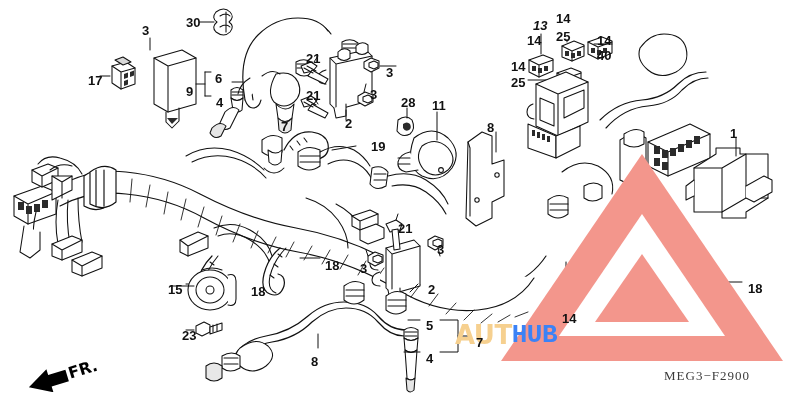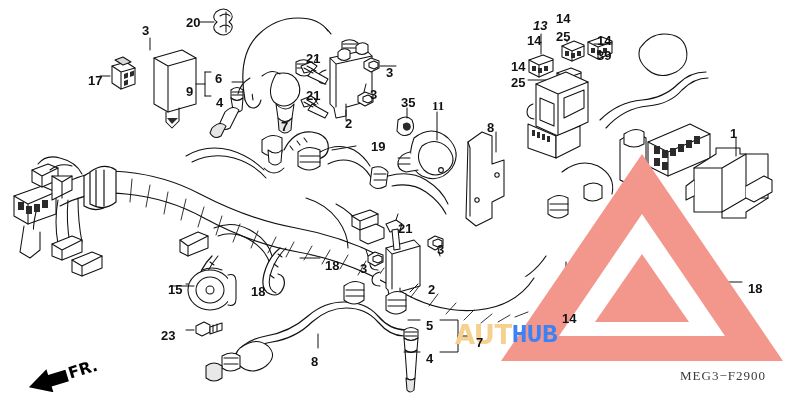--- a/index.html
+++ b/index.html
@@ -9,21 +9,21 @@
   .callout{position:absolute;font-family:"Liberation Sans",sans-serif;font-size:13px;
            font-weight:700;color:#111111;line-height:1;white-space:nowrap;}
   .wm-tri{position:absolute;left:497px;top:150px;width:290px;height:215px;pointer-events:none;}
   .wm-text{position:absolute;left:455px;top:316px;height:38px;display:flex;align-items:center;
            font-family:"DejaVu Sans",sans-serif;font-weight:700;font-size:26px;letter-spacing:-0.5px;
            pointer-events:none;}
   .wm-a{color:#f6d08f;}
   .wm-b{color:#f3958b;}
   .wm-c{color:#3b82f6;font-family:Liberation Mono, monospace;}
   .diagcode{position:absolute;left:664px;top:368px;font-family:"Liberation Serif",serif;
-            font-size:13px;letter-spacing:1px;color:#3a3a3a;white-space:nowrap;margin-left:16px;}
+            font-size:13px;letter-spacing:1px;color:#3a3a3a;white-space:nowrap;}
   .frmark{position:absolute;left:22px;top:352px;width:86px;height:40px;}
 </style>
 </head>
 <body>
 
 <div id="page">
 
   <svg id="art" viewBox="0 0 800 400">
     <g fill="none" stroke="#111" stroke-width="1.05" stroke-linecap="round" stroke-linejoin="round">
 
@@ -376,53 +376,53 @@
   <svg class="frmark" viewBox="0 0 86 40">
     <g transform="rotate(-17 43 20)">
       <path d="M4 24 L26 12 L26 18 L44 18 L44 30 L26 30 L26 36 Z" fill="#000"></path>
       <text x="46" y="28" font-family="DejaVu Sans, sans-serif" font-size="16" font-weight="700" fill="#000">FR.</text>
     </g>
   </svg>
 
   <div id="callout-layer">
       <div class="callout" style="left: 730px; top: 127px;">1</div>
       <div class="callout" style="left: 142px; top: 24px;">3</div>
-      <div class="callout" style="left: 186px; top: 16px;">20</div>
+      <div class="callout" style="left: 186px; top: 16px;">30</div>
       <div class="callout" style="left: 88px; top: 74px;">17</div>
       <div class="callout" style="left: 215px; top: 72px;">6</div>
       <div class="callout" style="left: 186px; top: 85px;">9</div>
       <div class="callout" style="left: 216px; top: 96px;">4</div>
       <div class="callout" style="left: 306px; top: 52px;">21</div>
       <div class="callout" style="left: 306px; top: 89px;">21</div>
       <div class="callout" style="left: 386px; top: 66px;">3</div>
       <div class="callout" style="left: 370px; top: 88px;">3</div>
       <div class="callout" style="left: 281px; top: 120px;">7</div>
       <div class="callout" style="left: 345px; top: 117px;">2</div>
       <div class="callout" style="left: 371px; top: 140px; text-align: right;">19</div>
-      <div class="callout" style="left: 401px; top: 96px;">35</div>
-      <div class="callout" style="left: 432px; top: 99px; font-family: Liberation Serif, serif;">11</div>
+      <div class="callout" style="left: 401px; top: 96px;">28</div>
+      <div class="callout" style="left: 432px; top: 99px;">11</div>
       <div class="callout" style="left: 487px; top: 121px;">8</div>
       <div class="callout" style="left: 533px; top: 19px; font-style: italic;">13</div>
       <div class="callout" style="left: 556px; top: 12px;">14</div>
       <div class="callout" style="left: 556px; top: 30px;">25</div>
       <div class="callout" style="left: 527px; top: 34px;">14</div>
       <div class="callout" style="left: 597px; top: 34px;">14</div>
-      <div class="callout" style="left: 597px; top: 49px;">39</div>
+      <div class="callout" style="left: 597px; top: 49px;">40</div>
       <div class="callout" style="left: 511px; top: 60px;">14</div>
       <div class="callout" style="left: 511px; top: 76px;">25</div>
       <div class="callout" style="left: 562px; top: 312px;">14</div>
       <div class="callout" style="left: 398px; top: 222px;">21</div>
       <div class="callout" style="left: 360px; top: 262px;">3</div>
       <div class="callout" style="left: 437px; top: 243px;">3</div>
       <div class="callout" style="left: 428px; top: 283px;">2</div>
       <div class="callout" style="left: 325px; top: 259px;">18</div>
       <div class="callout" style="left: 251px; top: 285px;">18</div>
       <div class="callout" style="left: 748px; top: 282px;">18</div>
       <div class="callout" style="left: 168px; top: 283px;">15</div>
-      <div class="callout" style="left: 161px; top: 329px; text-align: center;">23</div>
+      <div class="callout" style="left: 182px; top: 329px; text-align: center;">23</div>
       <div class="callout" style="left: 311px; top: 355px;">8</div>
       <div class="callout" style="left: 426px; top: 319px;">5</div>
       <div class="callout" style="left: 426px; top: 352px;">4</div>
       <div class="callout" style="left: 476px; top: 336px;">7</div>
     </div>
 
   <div class="diagcode">MEG3−F2900</div>
 
 </div>
 

